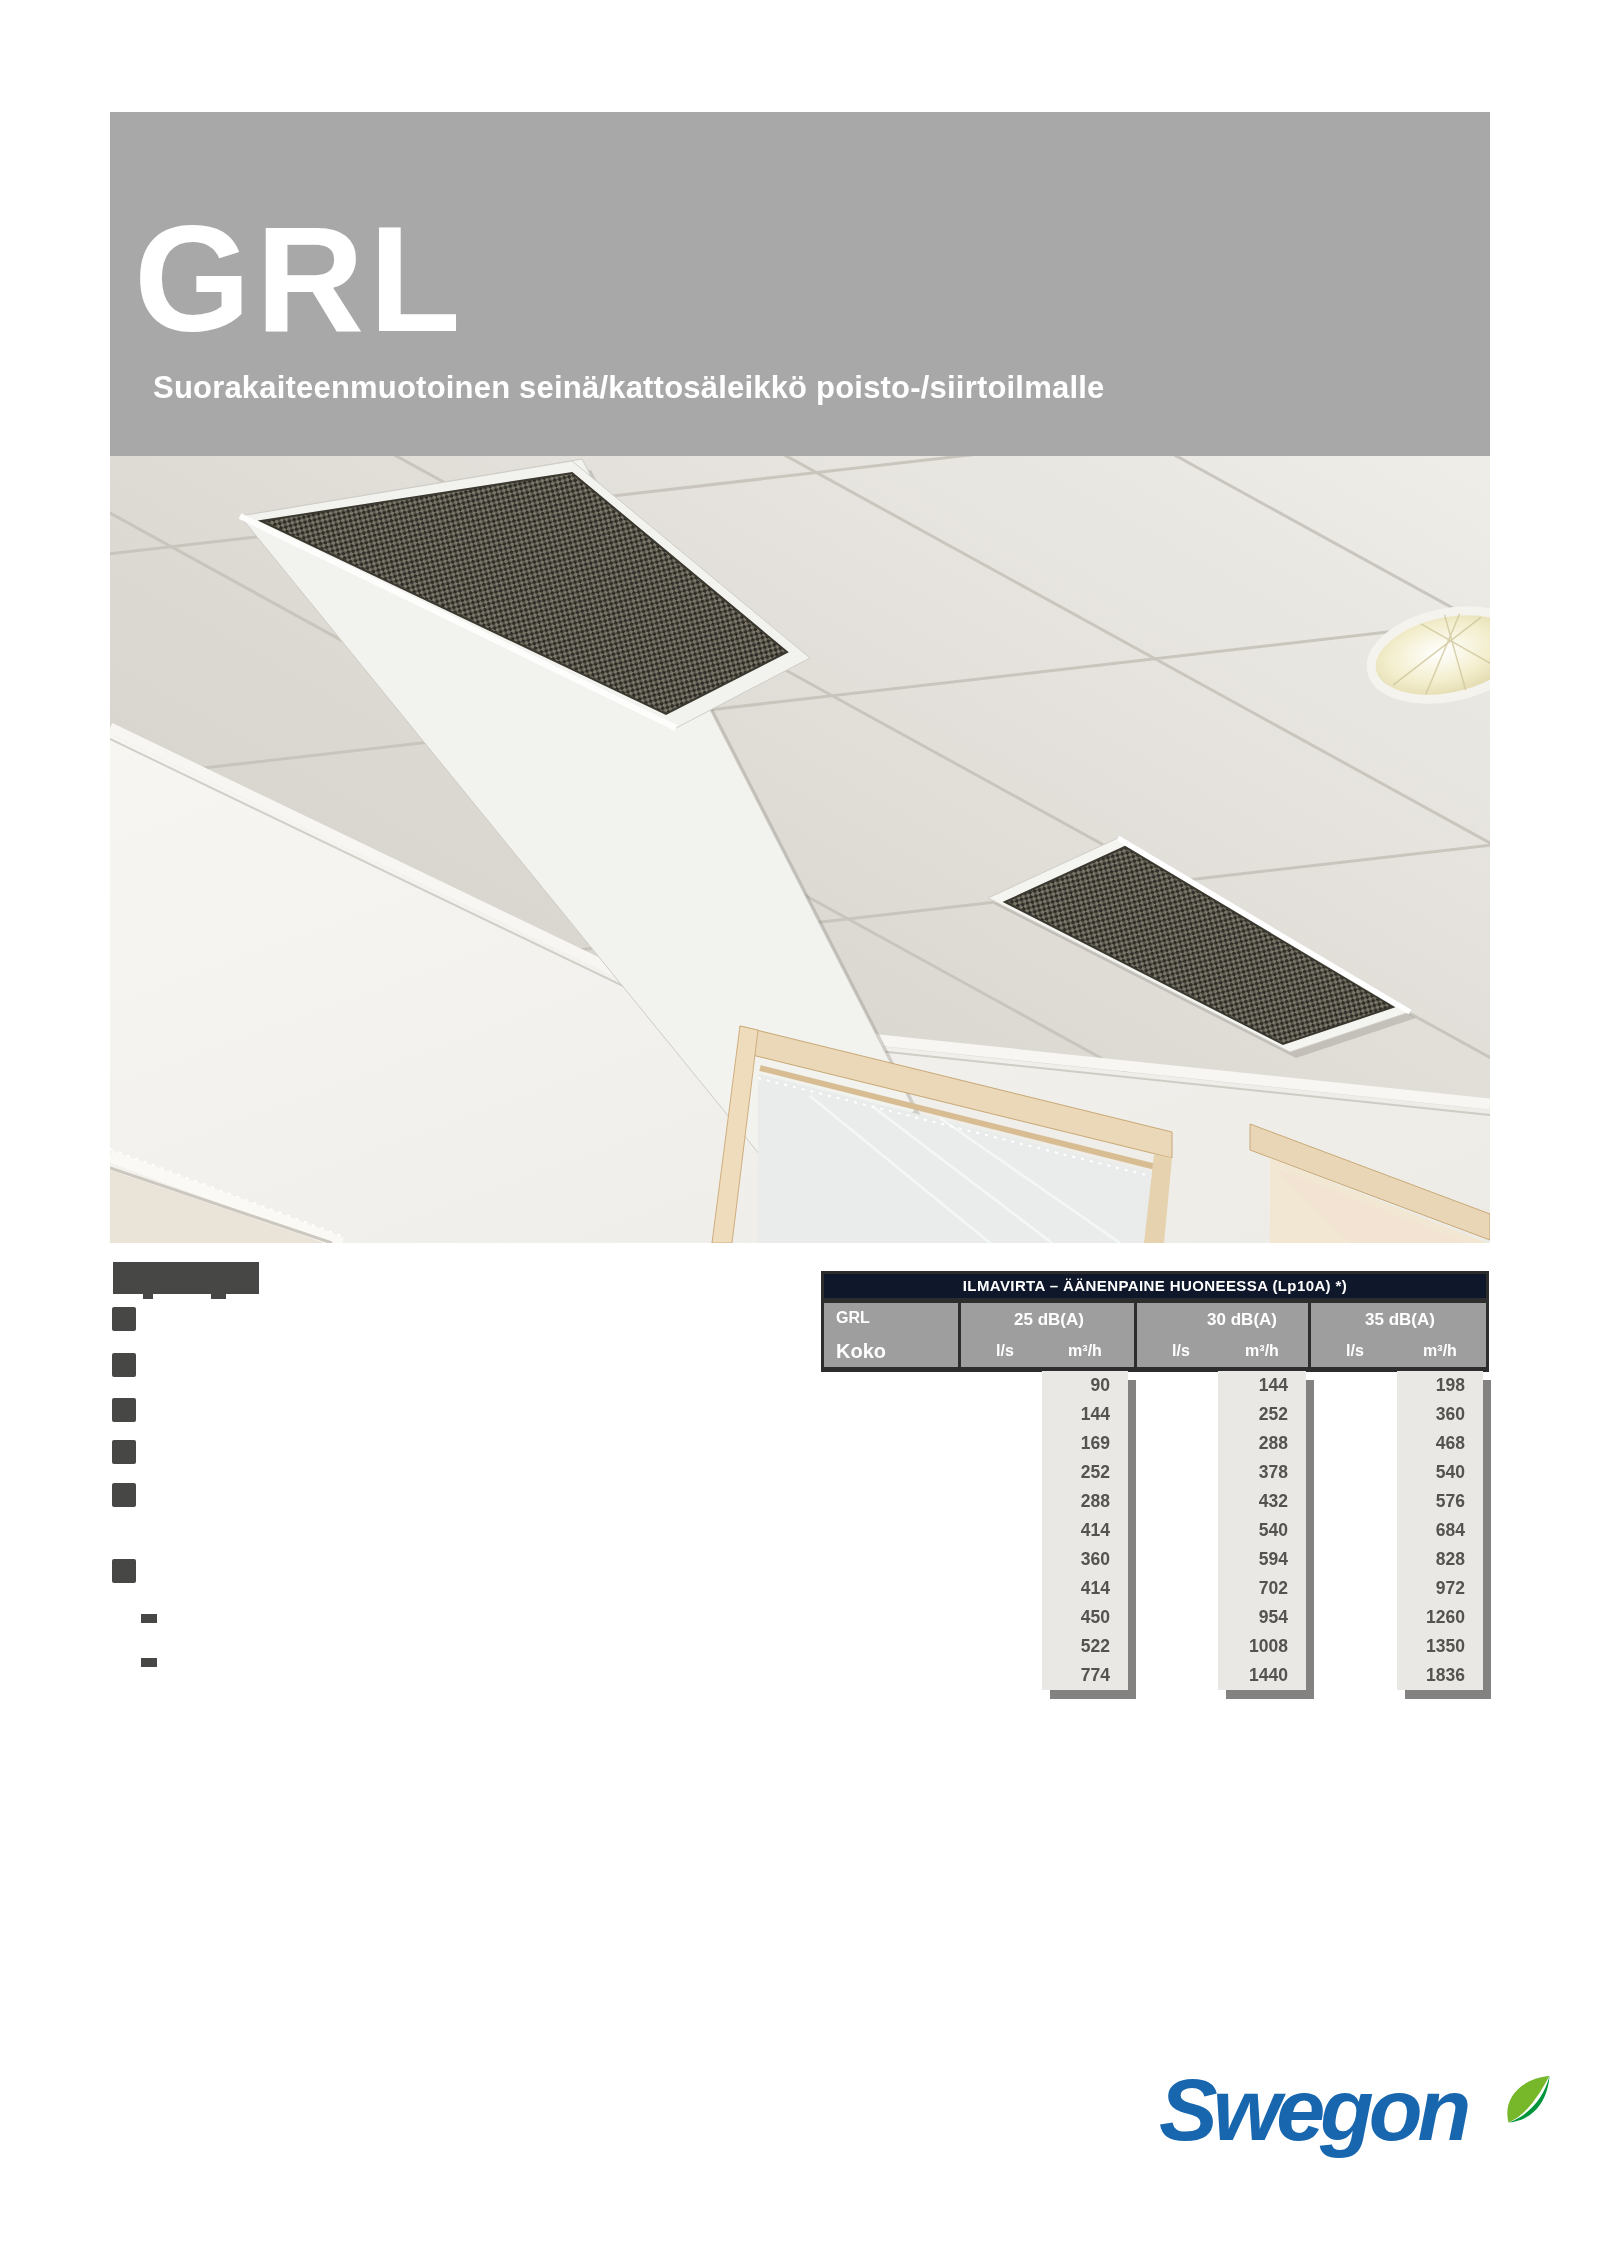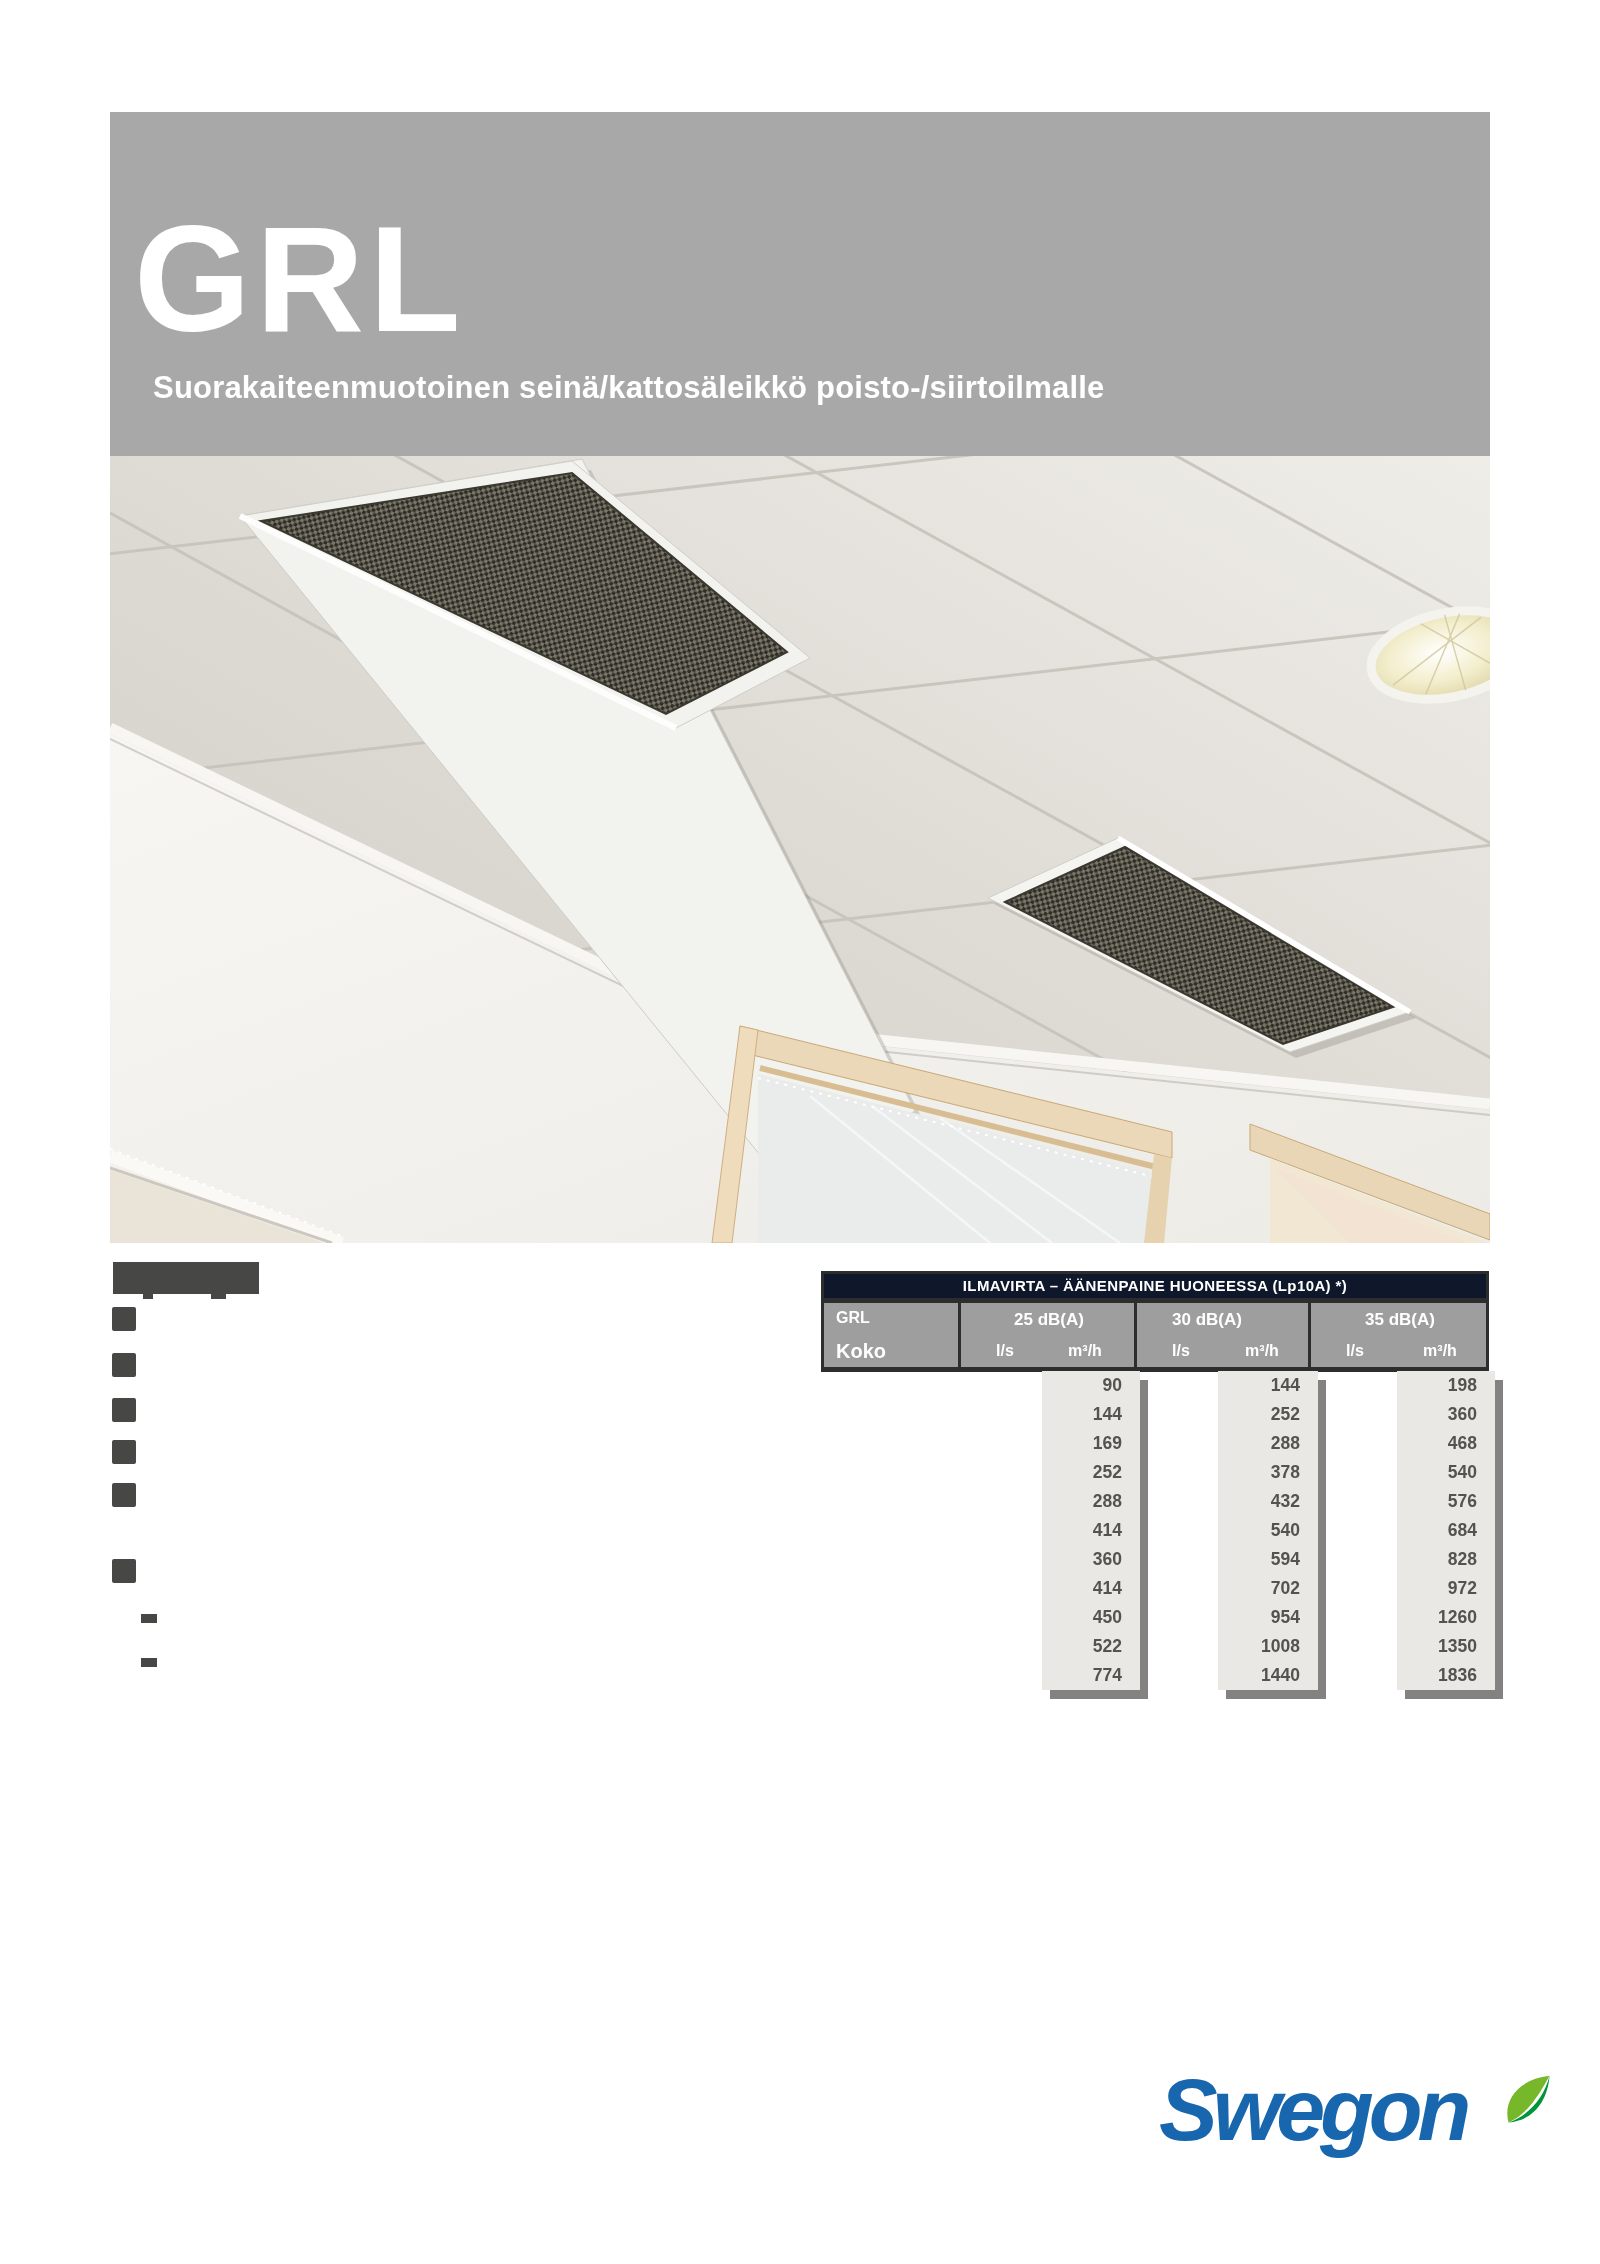--- a/index.html
+++ b/index.html
@@ -27,26 +27,26 @@
   .airflow{position:absolute;left:821px;top:1271px;width:668px;height:420px;}
   .t-title{position:absolute;left:0;top:0;width:668px;height:30px;background:#0f172a;border:3px solid #2d2d2d;
     box-sizing:border-box;color:#fff;font-weight:bold;font-size:15px;text-align:center;line-height:23px;letter-spacing:0.4px;}
   .t-head{position:absolute;left:0;top:29px;width:668px;height:72px;background:#9e9e9e;border:3px solid #2d2d2d;
     border-bottom-width:5px;box-sizing:border-box;color:#fff;font-weight:bold;}
   .sep{position:absolute;top:0;width:3px;height:100%;background:#2d2d2d;}
   .sep1{left:134px;} .sep2{left:310px;} .sep3{left:484px;}
   .rh1{position:absolute;left:12px;top:6px;font-size:16px;}
   .rh2{position:absolute;left:12px;top:37px;font-size:20px;}
   .gl{position:absolute;top:7px;font-size:17px;text-align:center;}
-  .gl1{left:137px;width:176px;} .gl2{left:313px;width:140px;} .gl3{left:487px;width:178px;}
+  .gl1{left:137px;width:176px;} .gl2{left:313px;width:140px;text-align:right;} .gl3{left:487px;width:178px;}
   .ul{position:absolute;top:39px;font-size:16px;text-align:center;}
   .ls1{left:137px;width:88px;} .mh1{left:217px;width:88px;}
   .ls2{left:313px;width:88px;} .mh2{left:394px;width:88px;}
   .ls3{left:487px;width:88px;} .mh3{left:573px;width:86px;}
-  .stripe{position:absolute;top:100px;height:319px;background:#e9e8e5;box-shadow:8px 9px 0 rgba(48,47,45,0.6);padding-left:12px;}
+  .stripe{position:absolute;top:100px;height:319px;background:#e9e8e5;box-shadow:8px 9px 0 rgba(48,47,45,0.6);}
   .s1{left:221px;width:86px;} .s2{left:397px;width:88px;} .s3{left:576px;width:86px;}
   .cell{height:29px;line-height:29px;text-align:right;padding-right:18px;font-size:17.5px;font-weight:bold;color:#55534f;}
 
   
   .logo{position:absolute;left:1118px;top:2062px;width:400px;height:120px;margin-left:41px;}
   .logo-text{position:absolute;left:0;top:0;font-size:88px;font-weight:bold;font-style:italic;
     letter-spacing:-5px;color:#1766ae;line-height:1.1;}
   .leaf{position:absolute;left:342px;top:12px;width:56px;height:56px;}
 </style>
 </head>

